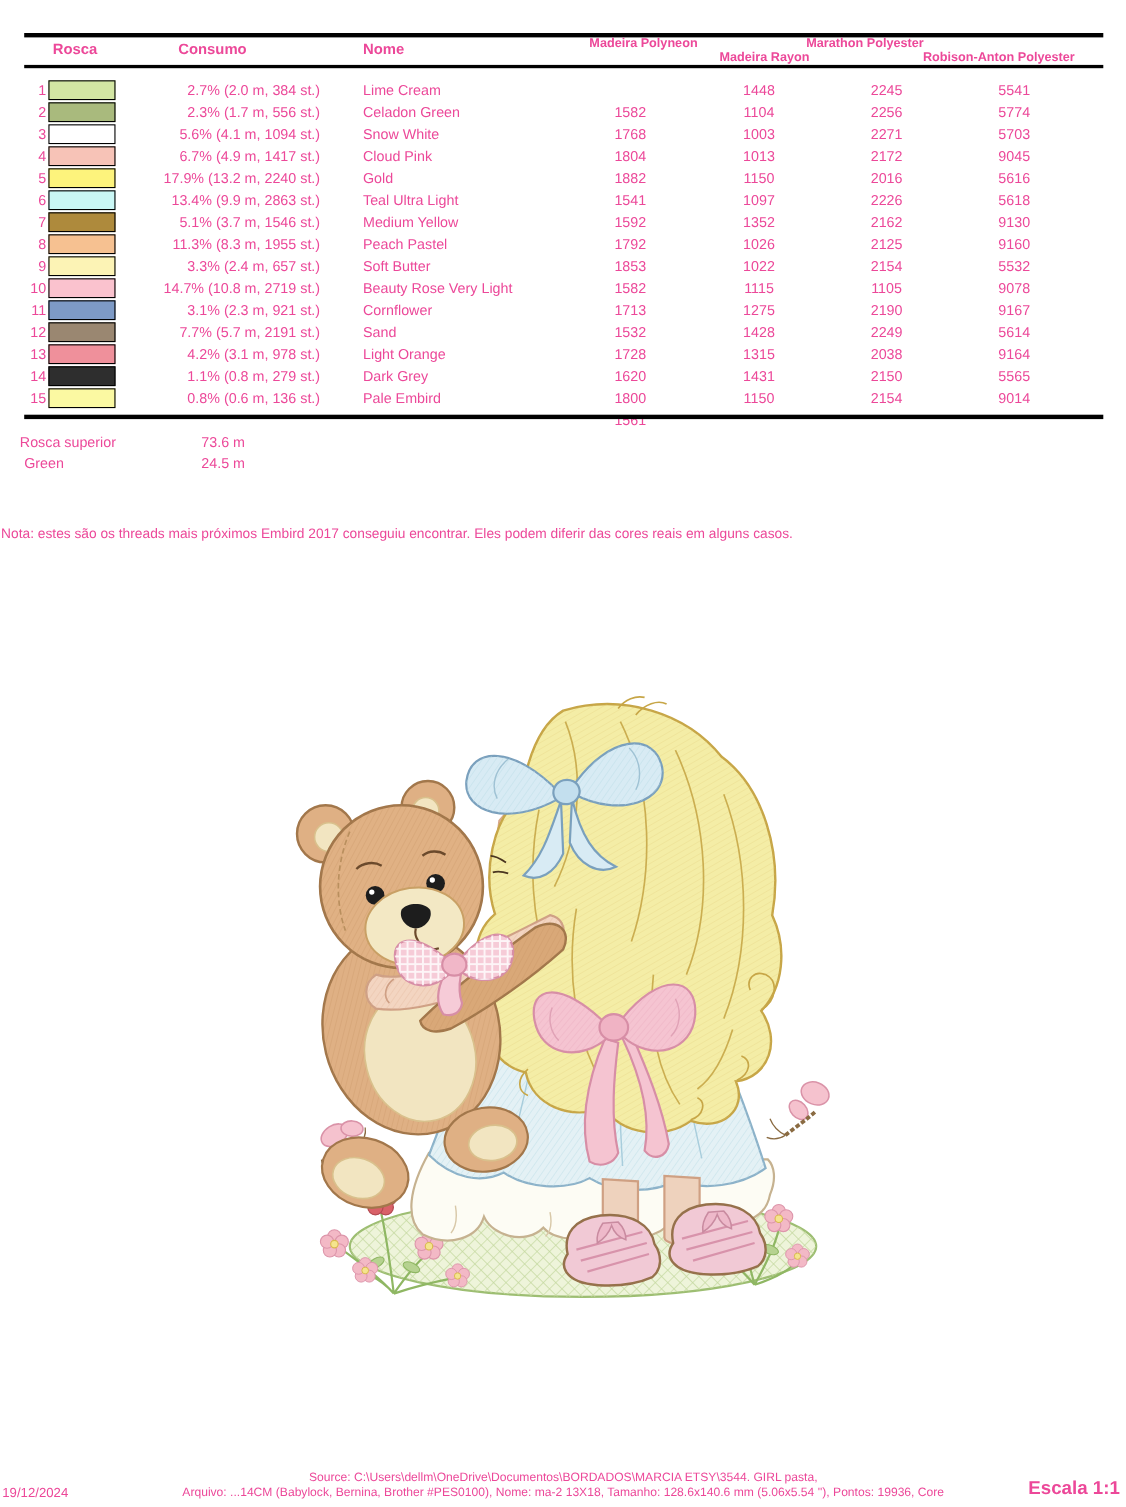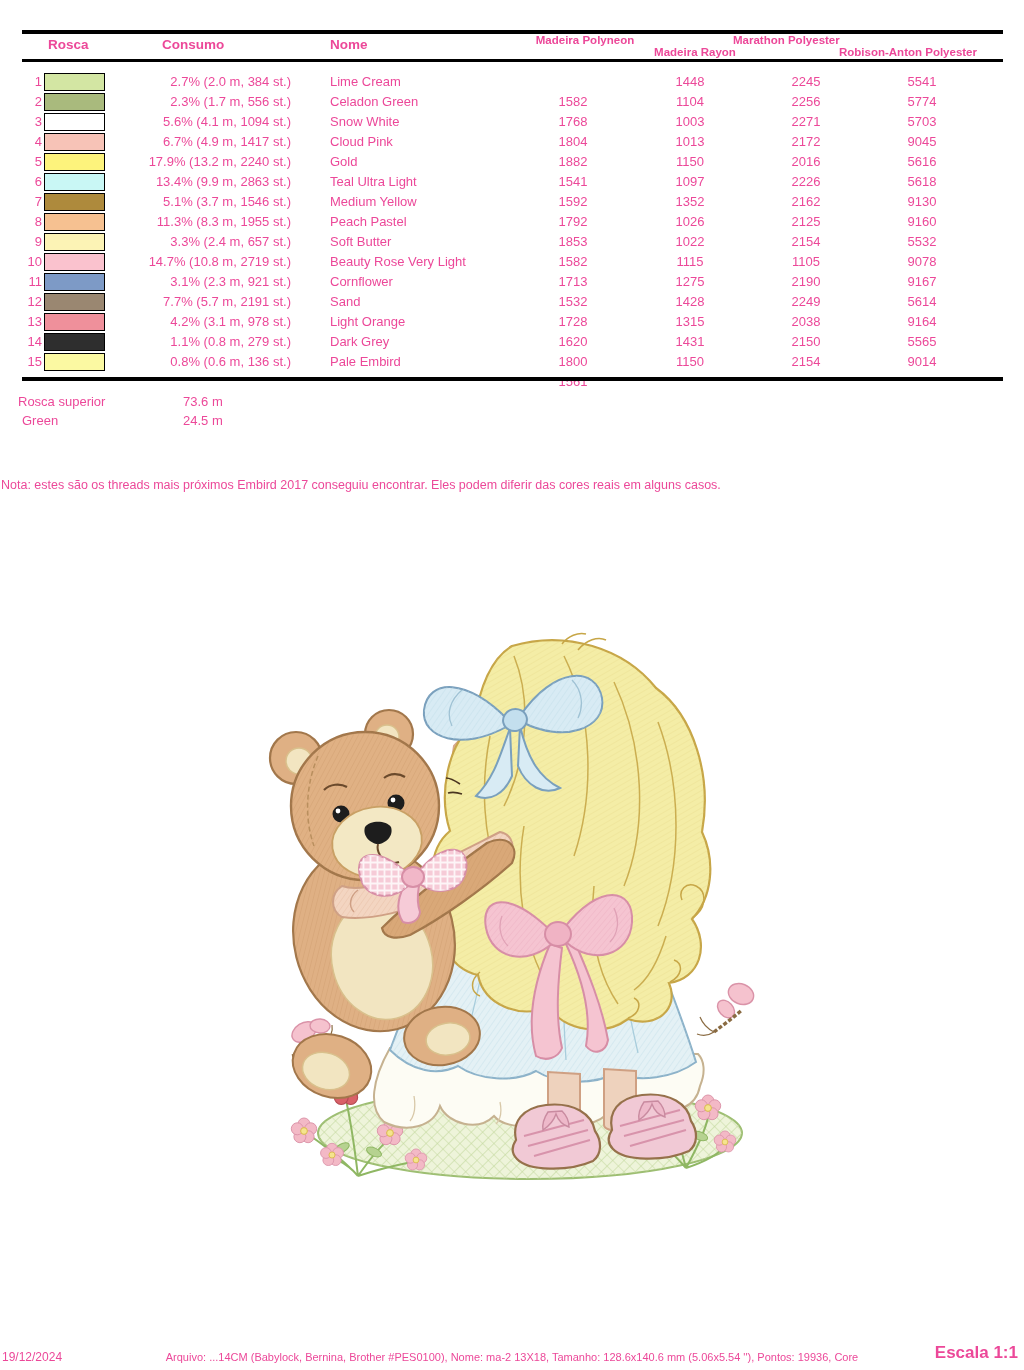--- a/index.html
+++ b/index.html
@@ -404,17 +404,18 @@
           <path d="M144,244 C114,218 92,224 98,248 C103,270 128,274 146,258 Z" fill="#f6cbd7" stroke="#d78ea6" stroke-width="2"></path>
           <path d="M158,242 C184,212 208,218 204,242 C200,265 174,268 158,256 Z" fill="#f6cbd7" stroke="#d78ea6" stroke-width="2"></path>
           <path d="M144,244 C114,218 92,224 98,248 C103,270 128,274 146,258 Z" fill="url(#ging)"></path>
           <path d="M158,242 C184,212 208,218 204,242 C200,265 174,268 158,256 Z" fill="url(#ging)"></path>
           <ellipse cx="151" cy="249" rx="11" ry="10" fill="#f1b7c8" stroke="#d78ea6" stroke-width="2"></ellipse>
         </g>
       </g>
     </svg>
   </div>
 
+  <div class="f-src">Source: C:\Users\dellm\OneDrive\Documentos\BORDADOS\MARCIA ETSY\3544. GIRL pasta,</div>
   <div class="f-arq">Arquivo: ...14CM (Babylock, Bernina, Brother #PES0100), Nome: ma-2 13X18, Tamanho: 128.6x140.6 mm (5.06x5.54 ''), Pontos: 19936, Core</div>
   <div class="f-date">19/12/2024</div>
   <div class="f-scale">Escala 1:1</div>
 
 </div>
 
 </body></html>

